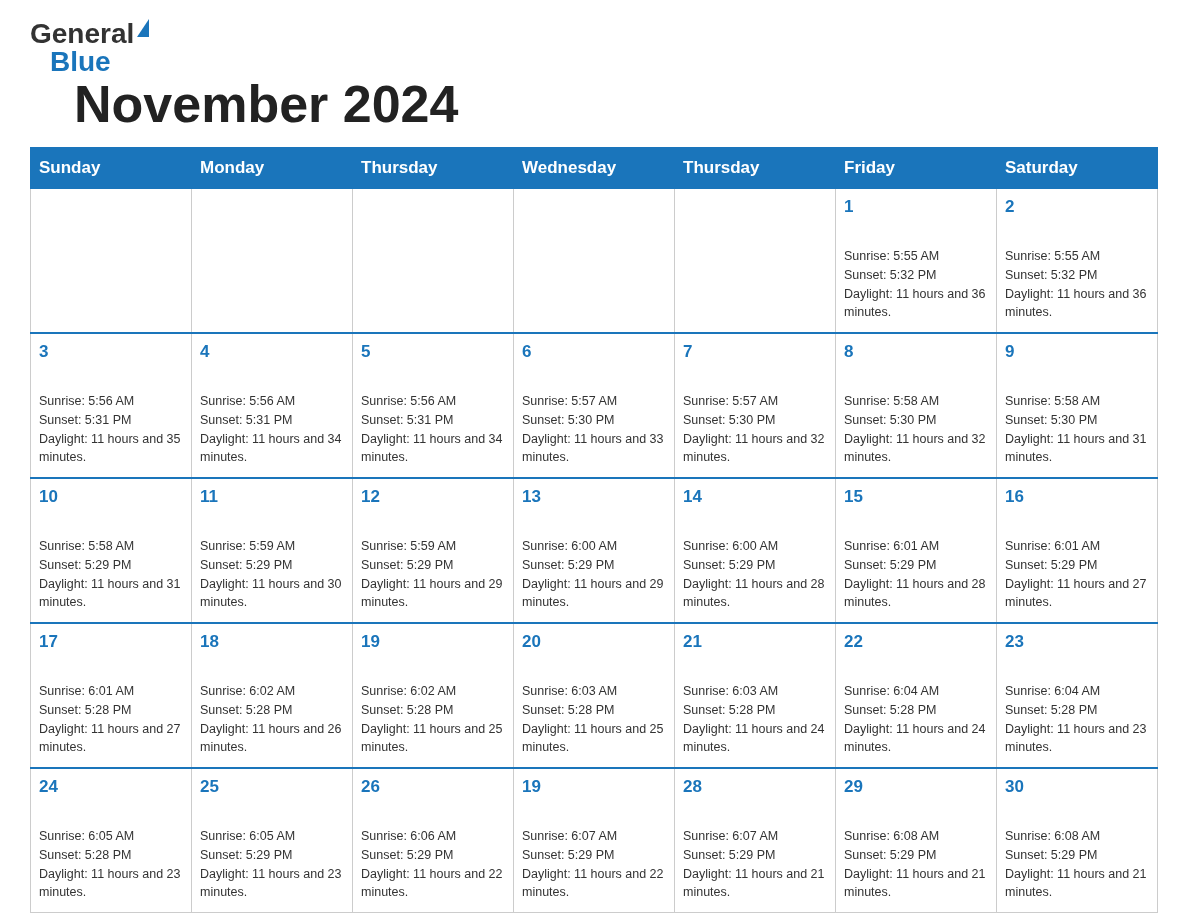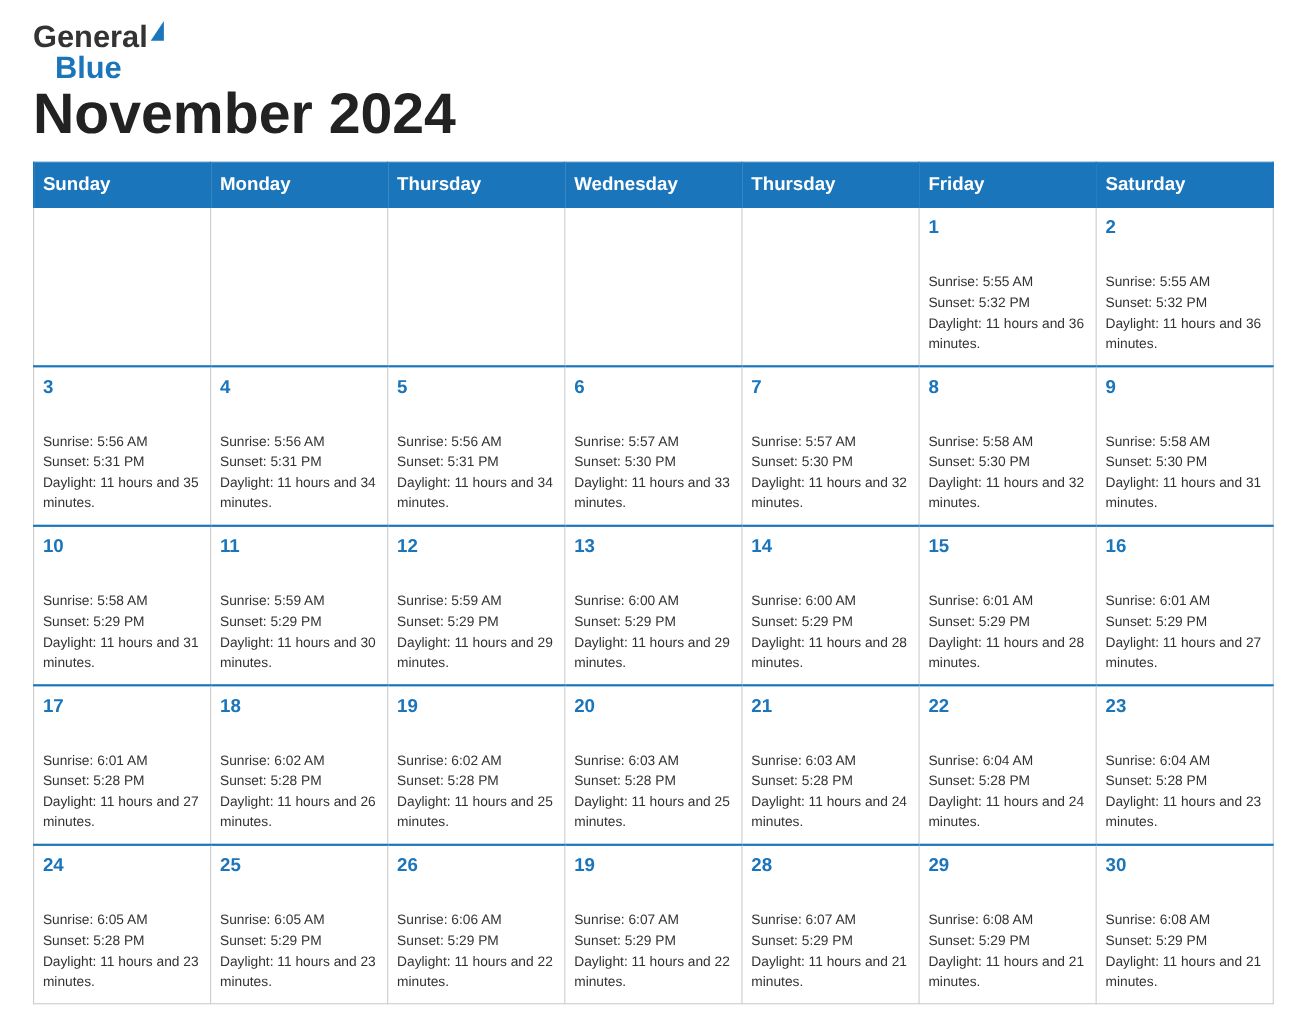--- a/index.html
+++ b/index.html
@@ -30,20 +30,21 @@
     }
     .logo-blue {
       font-size: 28px;
       font-weight: bold;
       color: #1a75bb;
       line-height: 1;
       margin-left: 20px;
     }
     .title-block {
       text-align: right;
+      margin-left: 44px;
     }
     .month-title {
       font-size: 52px;
       font-weight: bold;
       color: #222;
       line-height: 1.1;
     }
     .location-title {
       font-size: 22px;
       color: #444;

